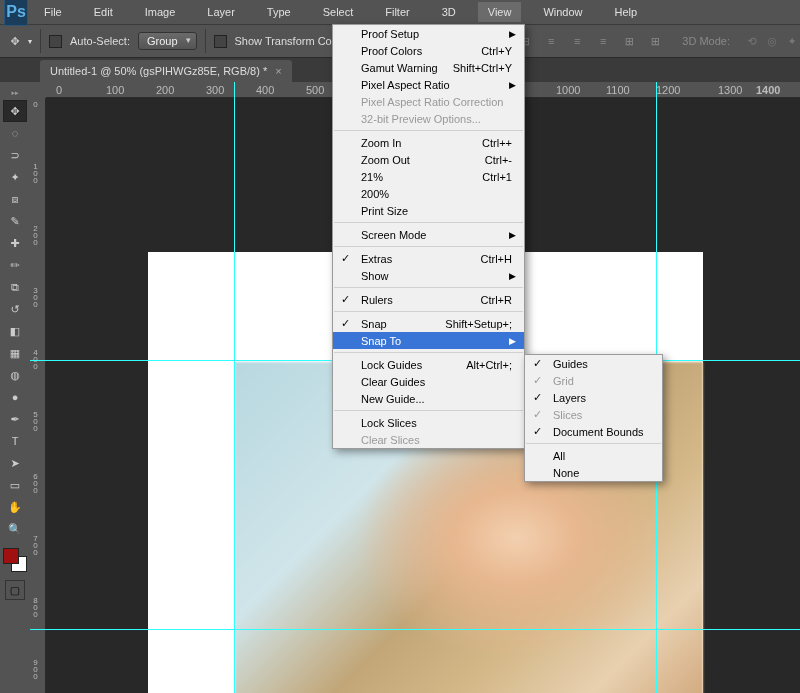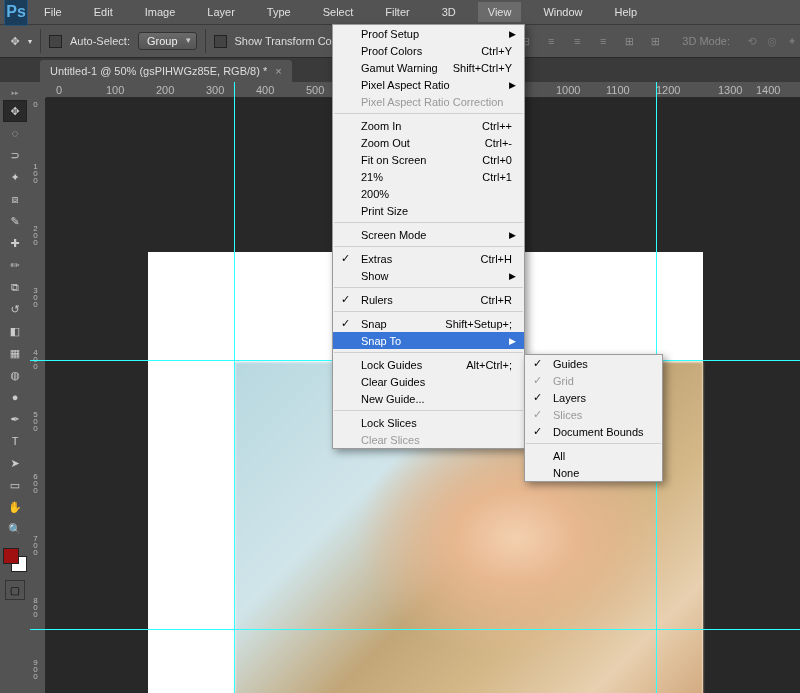--- a/index.html
+++ b/index.html
@@ -160,21 +160,21 @@
         <span class="ruler-h-tick" style="left: 210px;">400</span>
         <span class="ruler-h-tick" style="left: 260px;">500</span>
         <span class="ruler-h-tick" style="left: 310px;">600</span>
         <span class="ruler-h-tick" style="left: 360px;">700</span>
         <span class="ruler-h-tick" style="left: 410px;">800</span>
         <span class="ruler-h-tick" style="left: 460px;">900</span>
         <span class="ruler-h-tick" style="left: 510px;">1000</span>
         <span class="ruler-h-tick" style="left: 560px;">1100</span>
         <span class="ruler-h-tick" style="left: 610px;">1200</span>
         <span class="ruler-h-tick" style="left: 660px; margin-left: 12px;">1300</span>
-        <span class="ruler-h-tick" style="left: 710px;">1400</span>
+        <span class="ruler-h-tick" style="left: 710px; font-weight: bold;">1400</span>
       </div>
     <div class="ruler-v" id="ruler-v">
         <span class="ruler-v-tick" style="top: 2px;">0</span>
         <span class="ruler-v-tick" style="top: 64px;">100</span>
         <span class="ruler-v-tick" style="top: 126px;">200</span>
         <span class="ruler-v-tick" style="top: 188px;">300</span>
         <span class="ruler-v-tick" style="top: 250px;">400</span>
         <span class="ruler-v-tick" style="top: 312px;">500</span>
         <span class="ruler-v-tick" style="top: 374px;">600</span>
         <span class="ruler-v-tick" style="top: 436px;">700</span>
@@ -204,34 +204,33 @@
       <span>Gamut Warning</span>
       <span class="shortcut">Shift+Ctrl+Y</span>
     </div>
     <div class="menu-row">
       <span>Pixel Aspect Ratio</span>
       <span class="sub-arrow">▶</span>
     </div>
     <div class="menu-row disabled">
       <span>Pixel Aspect Ratio Correction</span>
     </div>
+    <div class="menu-row disabled">
+      <span>32-bit Preview Options...</span>
+    </div>
     <div class="menu-sep"></div>
     <div class="menu-row">
       <span>Zoom In</span>
       <span class="shortcut">Ctrl++</span>
     </div>
     <div class="menu-row">
       <span>Zoom Out</span>
       <span class="shortcut">Ctrl+-</span>
     </div>
     <div class="menu-row">
-      <span>Fit on Screen</span>
-      <span class="shortcut">Ctrl+0</span>
-    </div>
-    <div class="menu-row">
       <span>21%</span>
       <span class="shortcut">Ctrl+1</span>
     </div>
     <div class="menu-row">
       <span>200%</span>
     </div>
     <div class="menu-row">
       <span>Print Size</span>
     </div>
     <div class="menu-sep"></div>

